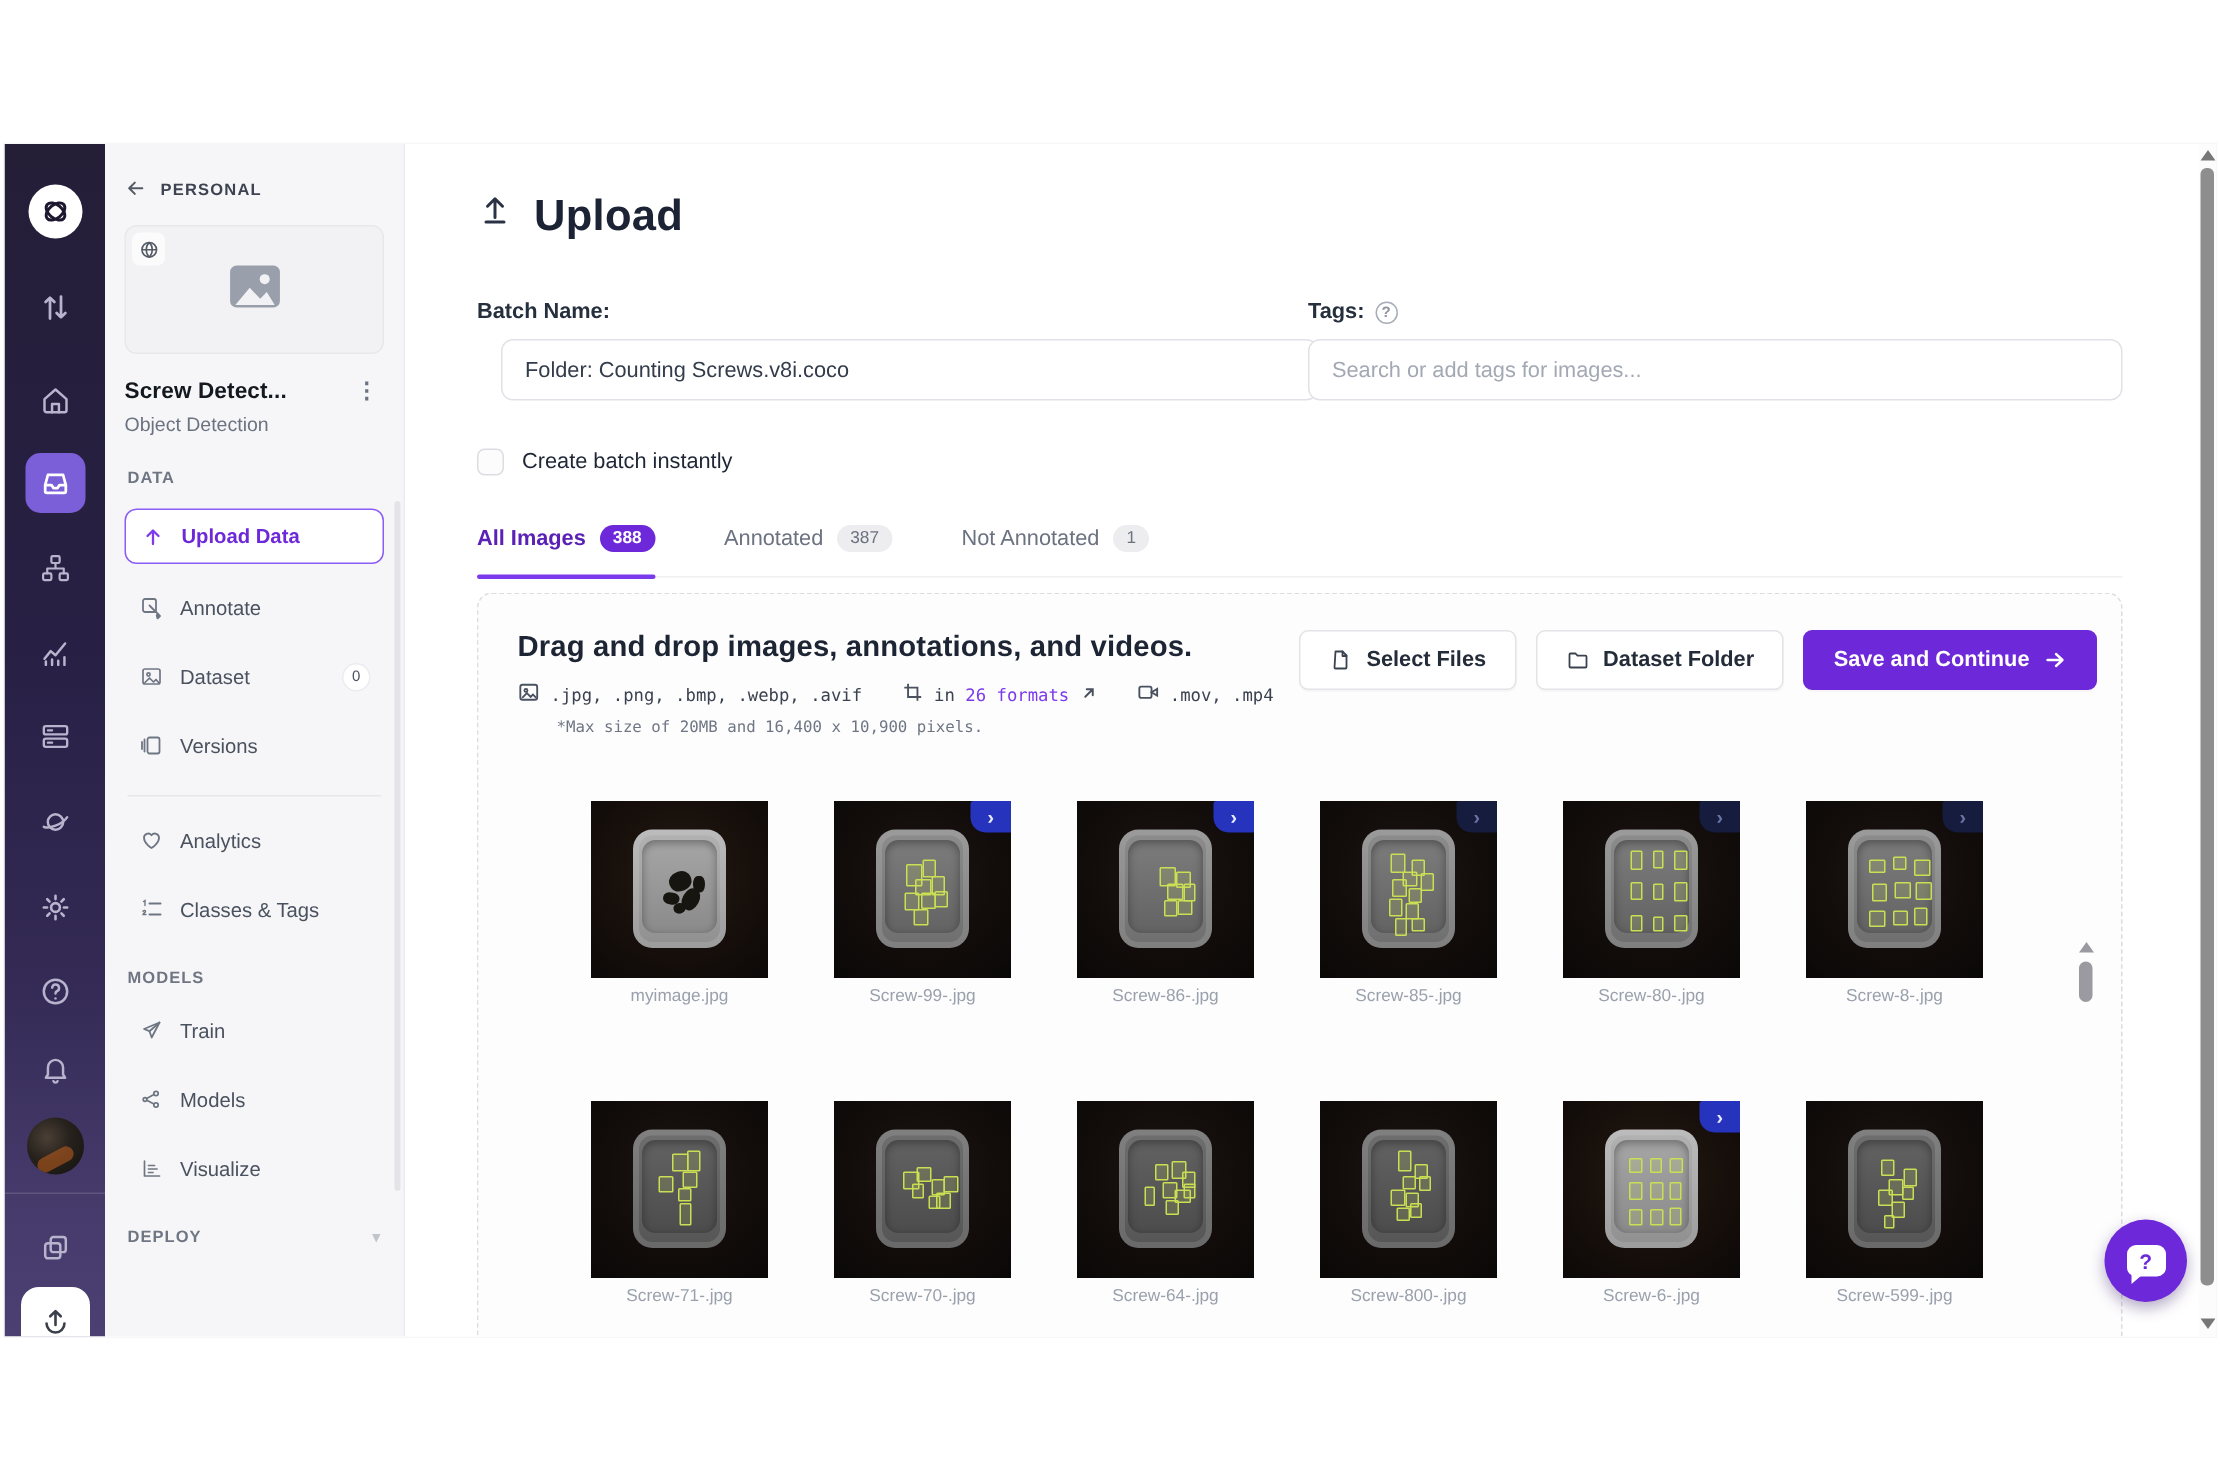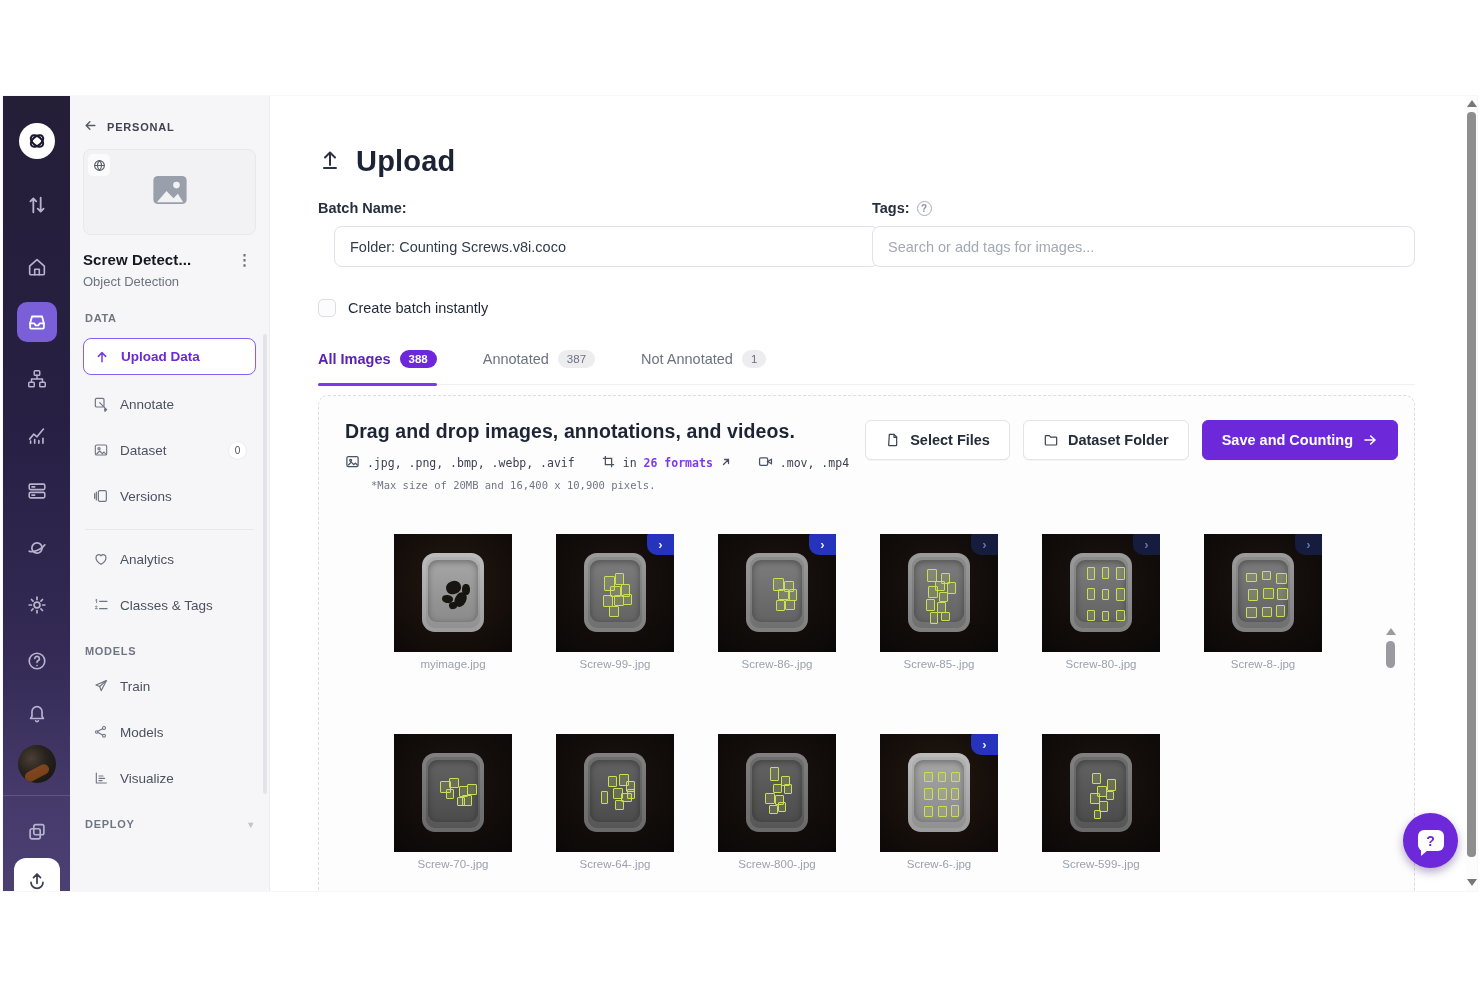--- a/index.html
+++ b/index.html
@@ -37,21 +37,21 @@
   .sb-item { display:flex; align-items:center; gap:11px; height:34px; margin-top:12px; padding:0 10px; border-radius:8px; color:#4a5260; font-size:13.5px; }
   .sb-item svg { width:16px; height:16px; flex:0 0 16px; color:#6f7683; }
   .sb-item.active { border:1.5px solid #8b5cf6; background:#ffffff; color:#6d28d9; font-weight:bold; height:37px; margin-top:14px; }
   .sb-item.active svg { color:#7c3aed; }
   .sb-item .badge-num { margin-left:auto; background:#ffffff; border-radius:50%; width:17px; height:17px; font-size:10px; color:#4a5260; display:flex; align-items:center; justify-content:center; box-shadow:0 0 0 1px #ececf0; }
   .sb-divider { height:1px; background:#e7e7eb; margin:16px 2px 2px; }
   .sb-scroll { position:absolute; right:2px; top:238px; width:4px; height:460px; background:#e4e4e8; border-radius:2px; }
 
   
   .main { position:relative; flex:1; background:#ffffff; }
-  .page-title { position:absolute; left:48px; top:32px; display:flex; align-items:center; gap:14px; color:#1b2335;margin-top:17px; }
+  .page-title { position:absolute; left:48px; top:32px; display:flex; align-items:flex-start; gap:14px; color:#1b2335; }
   .page-title svg { width:24px; height:24px; color:#2a3245; }
   .page-title .t { font-size:29px; font-weight:bold; letter-spacing:.2px; }
 
   .field-label { position:absolute; top:104px; font-size:14.5px; font-weight:bold; color:#262f3d; display:flex; align-items:center; gap:7px; }
   .field-label .qmark { width:15px; height:15px; border:1.2px solid #a7adb8; border-radius:50%; color:#8d93a0; font-size:10px; font-weight:bold; display:flex; align-items:center; justify-content:center; }
   .text-input { position:absolute; top:130px; height:41px; border:1px solid #e1e2e7; border-radius:8px; font-size:14.5px; color:#333c4b; padding:0 15px; background:#fff; outline:none; font-family:"Liberation Sans",sans-serif; }
   .text-input::placeholder { color:#a3a9b4; }
 
   .checkbox-row { position:absolute; left:48px; top:203px; display:flex; align-items:center; gap:12px; }
   .checkbox { width:18px; height:18px; border:1.5px solid #dcdde2; border-radius:5px; background:#fcfcfd; }
@@ -63,21 +63,21 @@
   .tab.active { color:#5b21b6; font-weight:bold; }
   .tab.active .pill { background:#6d28d9; color:#ffffff; font-weight:bold; }
   .tab.active::after { content:""; position:absolute; left:0; right:0; bottom:-2px; height:3px; border-radius:2px; background:#7c3aed; }
 
   .dropzone { position:absolute; left:48px; top:299px; width:1097px; height:600px; border:1.5px dashed #dcdce1; border-radius:10px; background:#fdfdfe; }
   .dz-header { display:flex; align-items:flex-start; justify-content:space-between; padding:24px 16px 0 26px; }
   .dz-title { font-size:19.5px; font-weight:bold; color:#1d2534; letter-spacing:.1px; }
   .dz-formats { display:flex; align-items:center; gap:26px; margin-top:11px; font-family:"DejaVu Sans Mono",monospace; font-size:11.5px; color:#3a4250; }
   .dz-formats .seg { display:flex; align-items:center; gap:7px; }
   .dz-formats svg { width:15px; height:15px; color:#4a5260; }
-  .dz-formats .lnk { color:#7c3aed; font-weight:bold; }
+  .dz-formats .lnk { color:#7c3aed; font-weight:normal; }
   .dz-formats .lnk-arrow { color:#7c3aed; }
   .dz-formats .lnk-arrow svg { width:12px; height:12px; }
   .dz-note { margin-top:7px; padding-left:26px; font-family:"DejaVu Sans Mono",monospace; font-size:10.5px; color:#6f7683; }
   .dz-buttons { display:flex; gap:13px; padding-top:0; }
   .btn { height:40px; display:flex; align-items:center; gap:9px; padding:0 19px; border-radius:6px; border:1px solid #e3e3e8; background:#ffffff; font-size:14.5px; font-weight:bold; color:#242c3a; box-shadow:0 1px 1px rgba(20,20,40,.03); }
   .btn svg { width:16px; height:16px; color:#3a4250; }
   .btn.primary { background:#6d28d9; border-color:#6d28d9; color:#ffffff; }
   .btn.primary svg { color:#ffffff; }
 
   .dz-grid { position:absolute; left:75px; top:138px; display:grid; grid-template-columns:repeat(6,118px); column-gap:44px; row-gap:64px; }
@@ -416,21 +416,21 @@
             </button>
             <button class="btn">
               <span style="display: flex;">
                 <svg viewBox="0 0 24 24" fill="none" stroke="currentColor" stroke-width="1.8" stroke-linecap="round" stroke-linejoin="round" width="16" height="16">
                   <path d="M3.5 6.5a1 1 0 0 1 1-1h5l2 2.2h8a1 1 0 0 1 1 1v9.8a1 1 0 0 1-1 1h-15a1 1 0 0 1-1-1z"></path>
                 </svg>
               </span>
               <span>Dataset Folder</span>
             </button>
             <button class="btn primary">
-              <span>Save and Counting</span>
+              <span>Save and Continue</span>
               <span style="display: flex;">
                 <svg viewBox="0 0 24 24" fill="none" stroke="currentColor" stroke-width="2.4" stroke-linecap="round" stroke-linejoin="round" width="16" height="16">
                   <path d="M4.5 12h14M13 6l6.5 6L13 18"></path>
                 </svg>
               </span>
             </button>
           </div>
       </div>
 
       <div class="dz-grid" id="dz-grid">
@@ -518,20 +518,32 @@
               <div class="bbox" style="left: 36%; top: 62%; width: 9%; height: 9%;"></div>
               <div class="bbox" style="left: 49%; top: 62%; width: 9%; height: 8%;"></div>
               <div class="bbox" style="left: 61%; top: 60%; width: 8%; height: 10%;"></div>
               <div class="thumb-badge dim">›</div>
             </div>
             <div class="caption">Screw-8-.jpg</div>
           </div>
           <div class="cell">
             <div class="thumb">
               <div class="tray dark"></div>
+              <div class="bbox" style="left: 46%; top: 30%; width: 9%; height: 10%;"></div>
+              <div class="bbox" style="left: 54%; top: 28%; width: 8%; height: 12%;"></div>
+              <div class="bbox" style="left: 52%; top: 40%; width: 8%; height: 9%;"></div>
+              <div class="bbox" style="left: 38%; top: 42%; width: 9%; height: 10%;"></div>
+              <div class="bbox" style="left: 49%; top: 49%; width: 8%; height: 8%;"></div>
+              <div class="bbox" style="left: 50%; top: 58%; width: 7%; height: 12%;"></div>
+            </div>
+            <div class="caption">Screw-71-.jpg</div>
+          </div>
+          <div class="cell">
+            <div class="thumb">
+              <div class="tray dark"></div>
               <div class="bbox" style="left: 39%; top: 40%; width: 9%; height: 10%;"></div>
               <div class="bbox" style="left: 47%; top: 37%; width: 8%; height: 9%;"></div>
               <div class="bbox" style="left: 44%; top: 47%; width: 7%; height: 8%;"></div>
               <div class="bbox" style="left: 55%; top: 44%; width: 8%; height: 9%;"></div>
               <div class="bbox" style="left: 62%; top: 42%; width: 8%; height: 10%;"></div>
               <div class="bbox" style="left: 58%; top: 52%; width: 8%; height: 9%;"></div>
               <div class="bbox" style="left: 53%; top: 53%; width: 7%; height: 8%;"></div>
             </div>
             <div class="caption">Screw-70-.jpg</div>
           </div>

